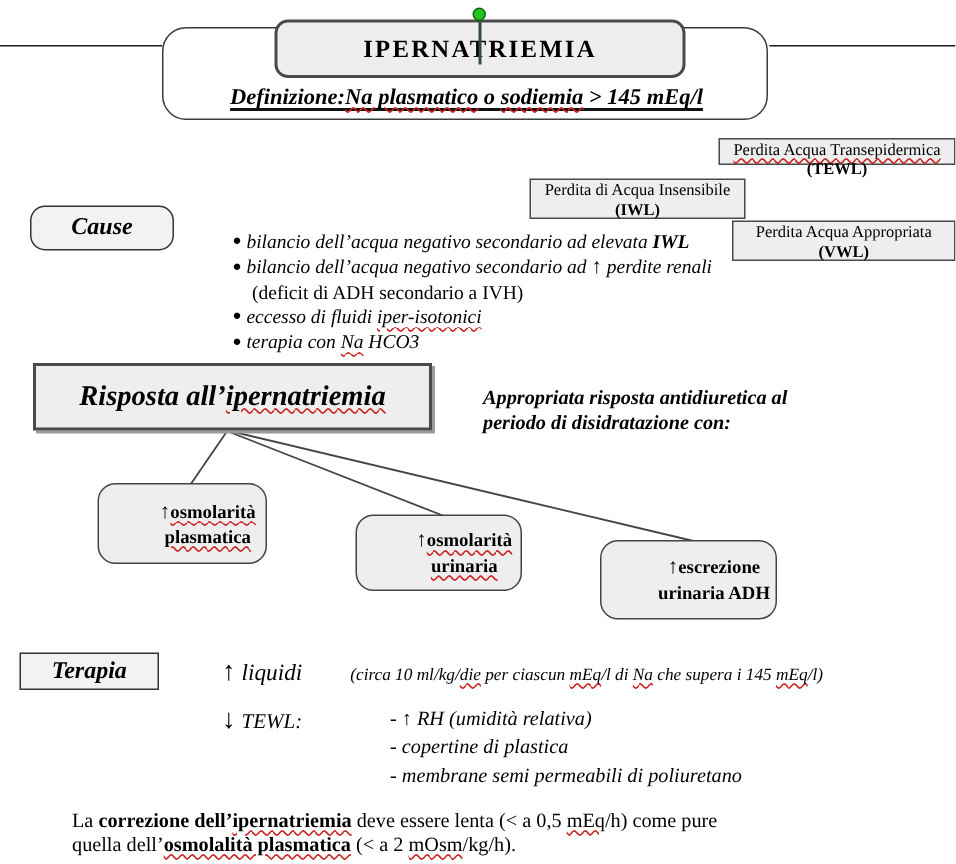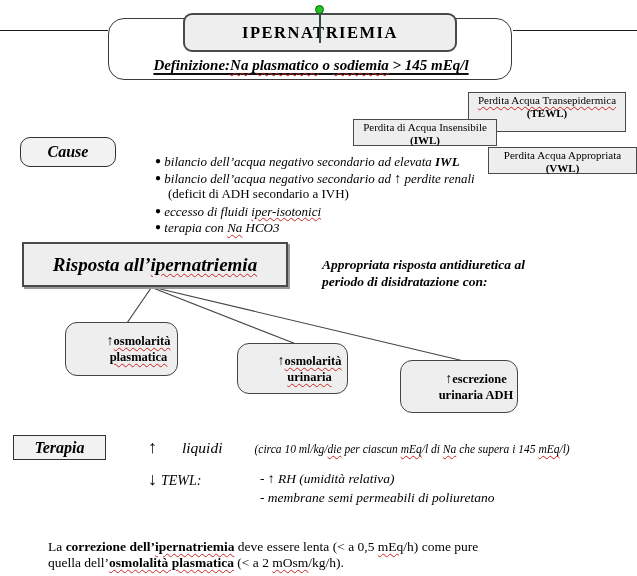--- a/index.html
+++ b/index.html
@@ -58,21 +58,21 @@
 
   svg.connectors{position:absolute;left:0;top:0;pointer-events:none;}
 
   .outcome{position:absolute;background:var(--fill);border:1.5px solid #444;
     border-radius:12px;display:flex;align-items:center;justify-content:center;
     text-align:center;font-weight:bold;font-size:12.5px;line-height:16px;padding-left:34px;}
   .outcome .arr{font-size:14px;}
 
   .liquids{position:absolute;left:148px;top:437px;width:486px;white-space:nowrap;}
   .liquids .arr{font-weight:bold;font-size:18px;font-style:normal;}
-  .liquids .main{font-style:italic;font-size:15.5px;margin-left:21px;}
+  .liquids .main{font-style:italic;font-size:15.5px;}
   .liquids .detail{font-style:italic;font-size:11.5px;padding-left:28px;}
 
   .tewl-line{position:absolute;left:148px;top:469px;white-space:nowrap;}
   .tewl-line .arr{font-weight:bold;font-size:18px;}
   .tewl-line .lbl{font-style:italic;font-size:14px;}
   .tewl-items{position:absolute;left:240px;top:470px;width:340px;
     font-style:italic;font-size:13.5px;line-height:18.8px;margin-left:20px;}
 
   .footer{position:absolute;left:48px;top:539px;width:580px;
     font-size:13.5px;line-height:16px;}
@@ -91,21 +91,21 @@
   <div class="title-box">
     <span>IPERNATRIEMIA</span>
   </div>
   <div class="stem"></div>
   <div class="green-dot"></div>
 
   <div class="definition">
     <span class="u-solid"><span>Definizione:</span><span class="sq">Na plasmatico</span><span> o </span><span class="sq">sodiemia</span><span> &gt; 145 mEq/l</span></span>
   </div>
 
-  <div class="loss-box" style="left:468px;top:92px;width:158px;height:40px;">
+  <div class="loss-box" style="left:479px;top:92px;width:158px;height:18px;">
     <span class="sq">Perdita Acqua Transepidermica</span><br>
     <span class="abbr">(TEWL)</span>
   </div>
   <div class="loss-box" style="left:353px;top:119px;width:144px;height:27px;">
     <span>Perdita di Acqua Insensibile</span><br>
     <span class="abbr">(IWL)</span>
   </div>
   <div class="loss-box" style="left:488px;top:147px;width:149px;height:27px;">
     <span>Perdita Acqua Appropriata</span><br>
     <span class="abbr">(VWL)</span>
@@ -158,20 +158,21 @@
     <span class="main">liquidi</span>
     <span class="detail"><span>(circa 10 ml/kg/</span><span class="sq">die</span><span> per ciascun </span><span class="sq">mEq</span><span>/l di </span><span class="sq">Na</span><span> che supera i 145 </span><span class="sq">mEq</span><span>/l)</span></span>
   </div>
 
   <div class="tewl-line">
     <span class="arr">↓</span>
     <span class="lbl">TEWL:</span>
   </div>
   <div class="tewl-items">
     <div>- ↑ RH (umidità relativa)</div>
+    <div>- copertine di plastica</div>
     <div>- membrane semi permeabili di poliuretano</div>
   </div>
 
   <div class="footer">
     <div><span>La </span><span class="b">correzione dell’</span><span class="b sq">ipernatriemia</span><span> deve essere lenta (&lt; a 0,5 </span><span class="sq">mEq</span><span>/h) come pure</span></div>
     <div><span>quella dell’</span><span class="b sq">osmolalità plasmatica</span><span> (&lt; a 2 </span><span class="sq">mOsm</span><span>/kg/h).</span></div>
   </div>
 
 </div>
 

